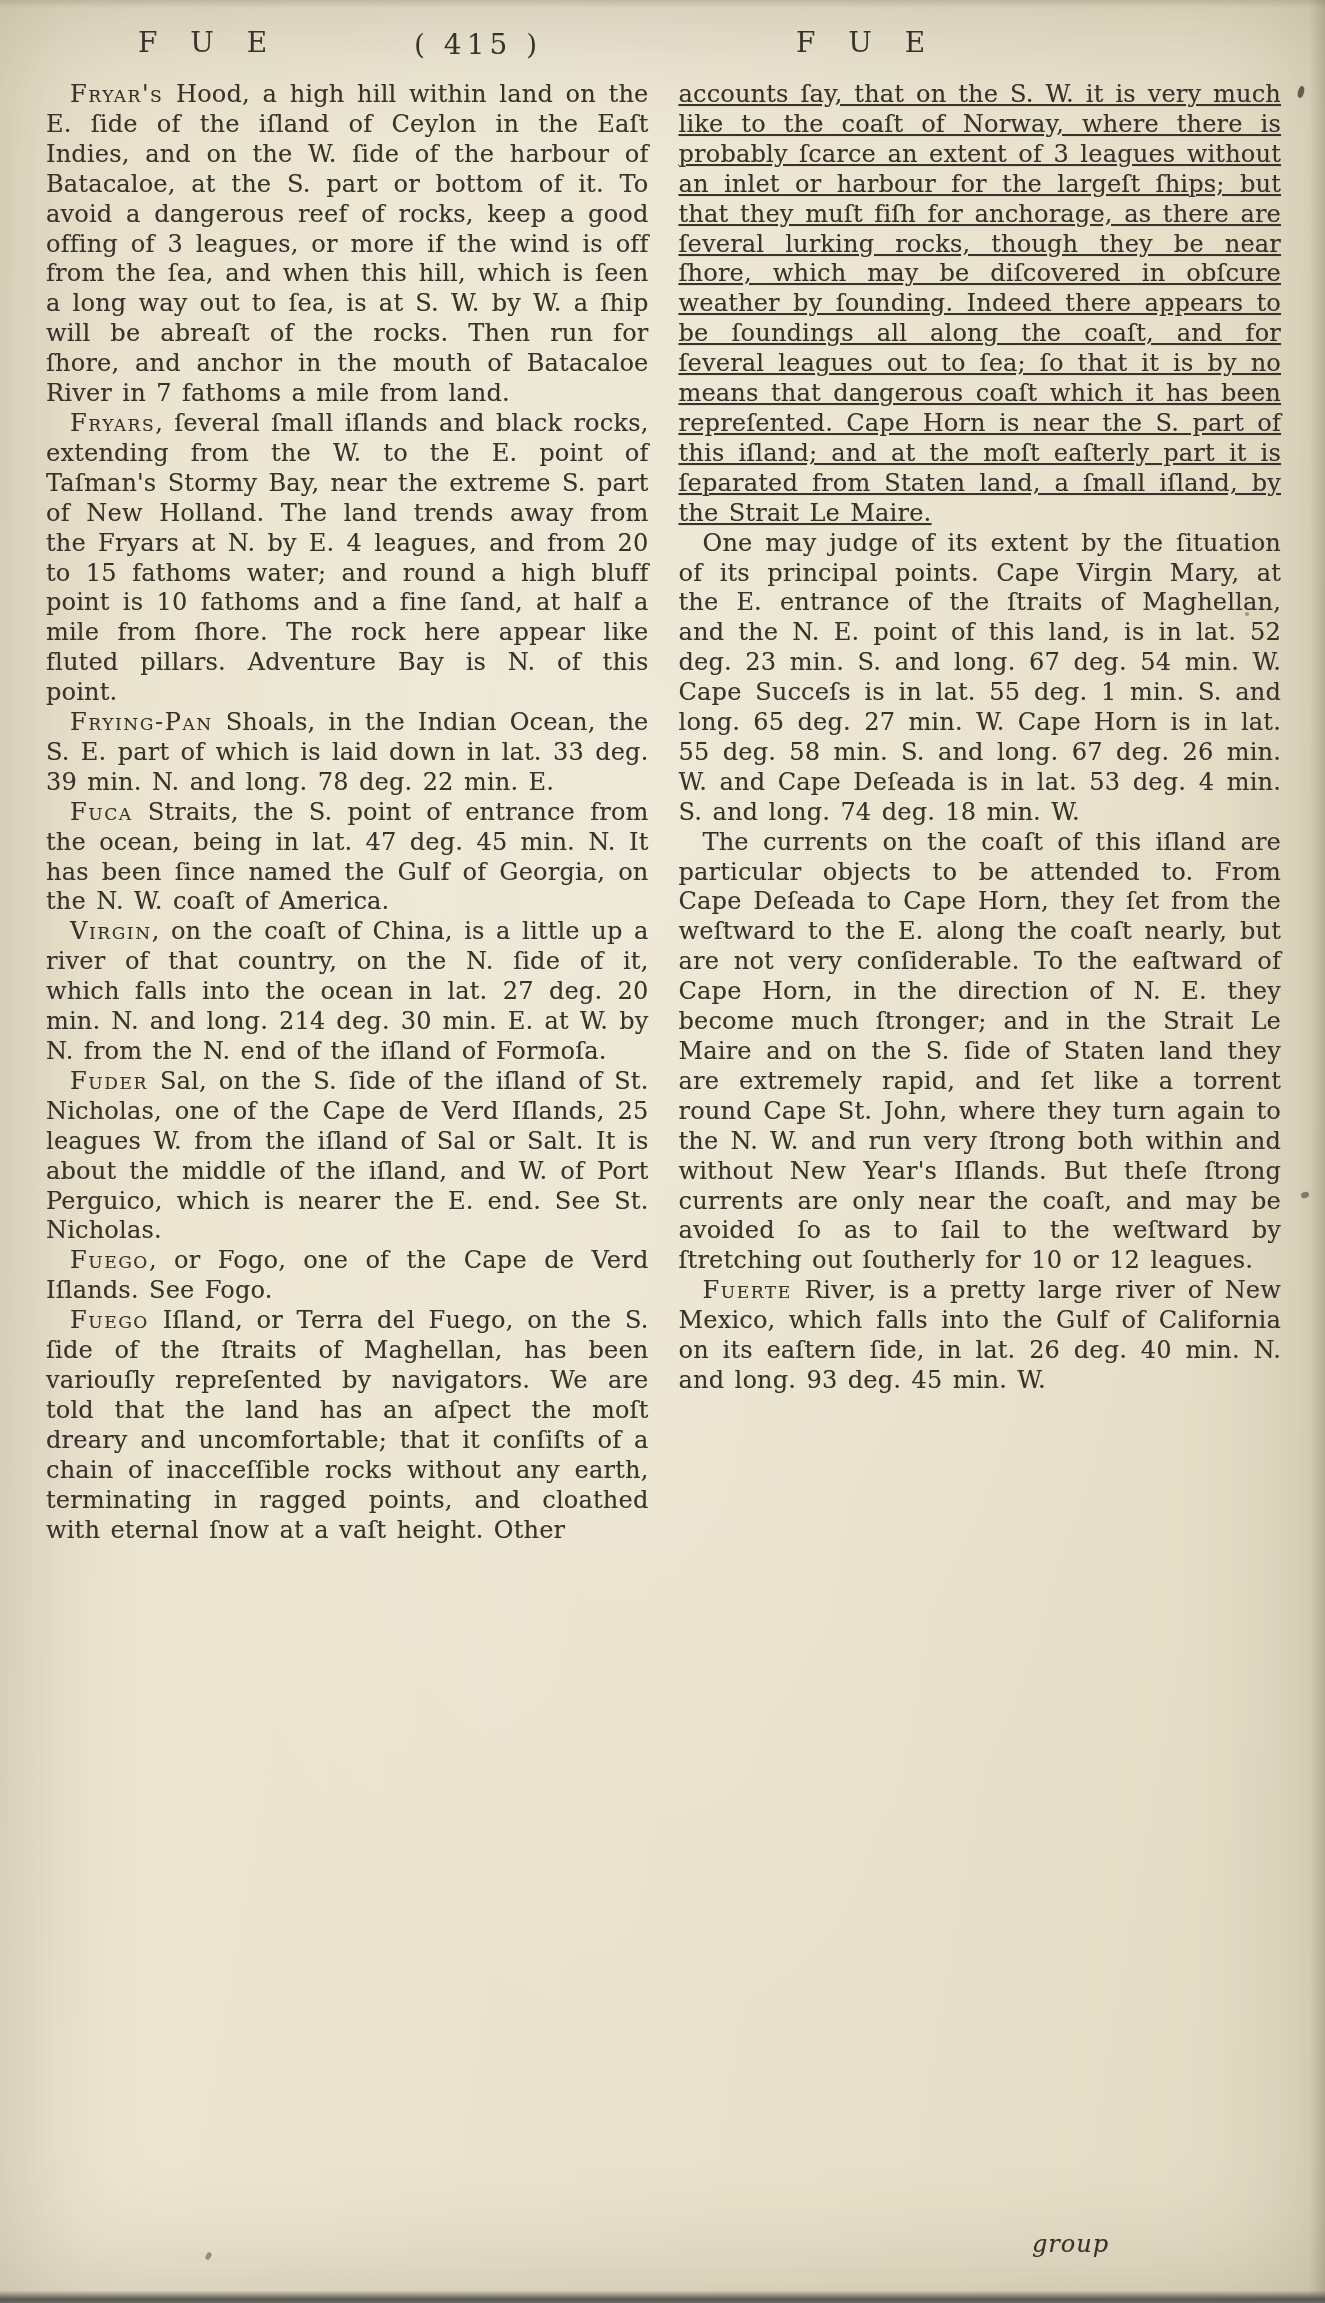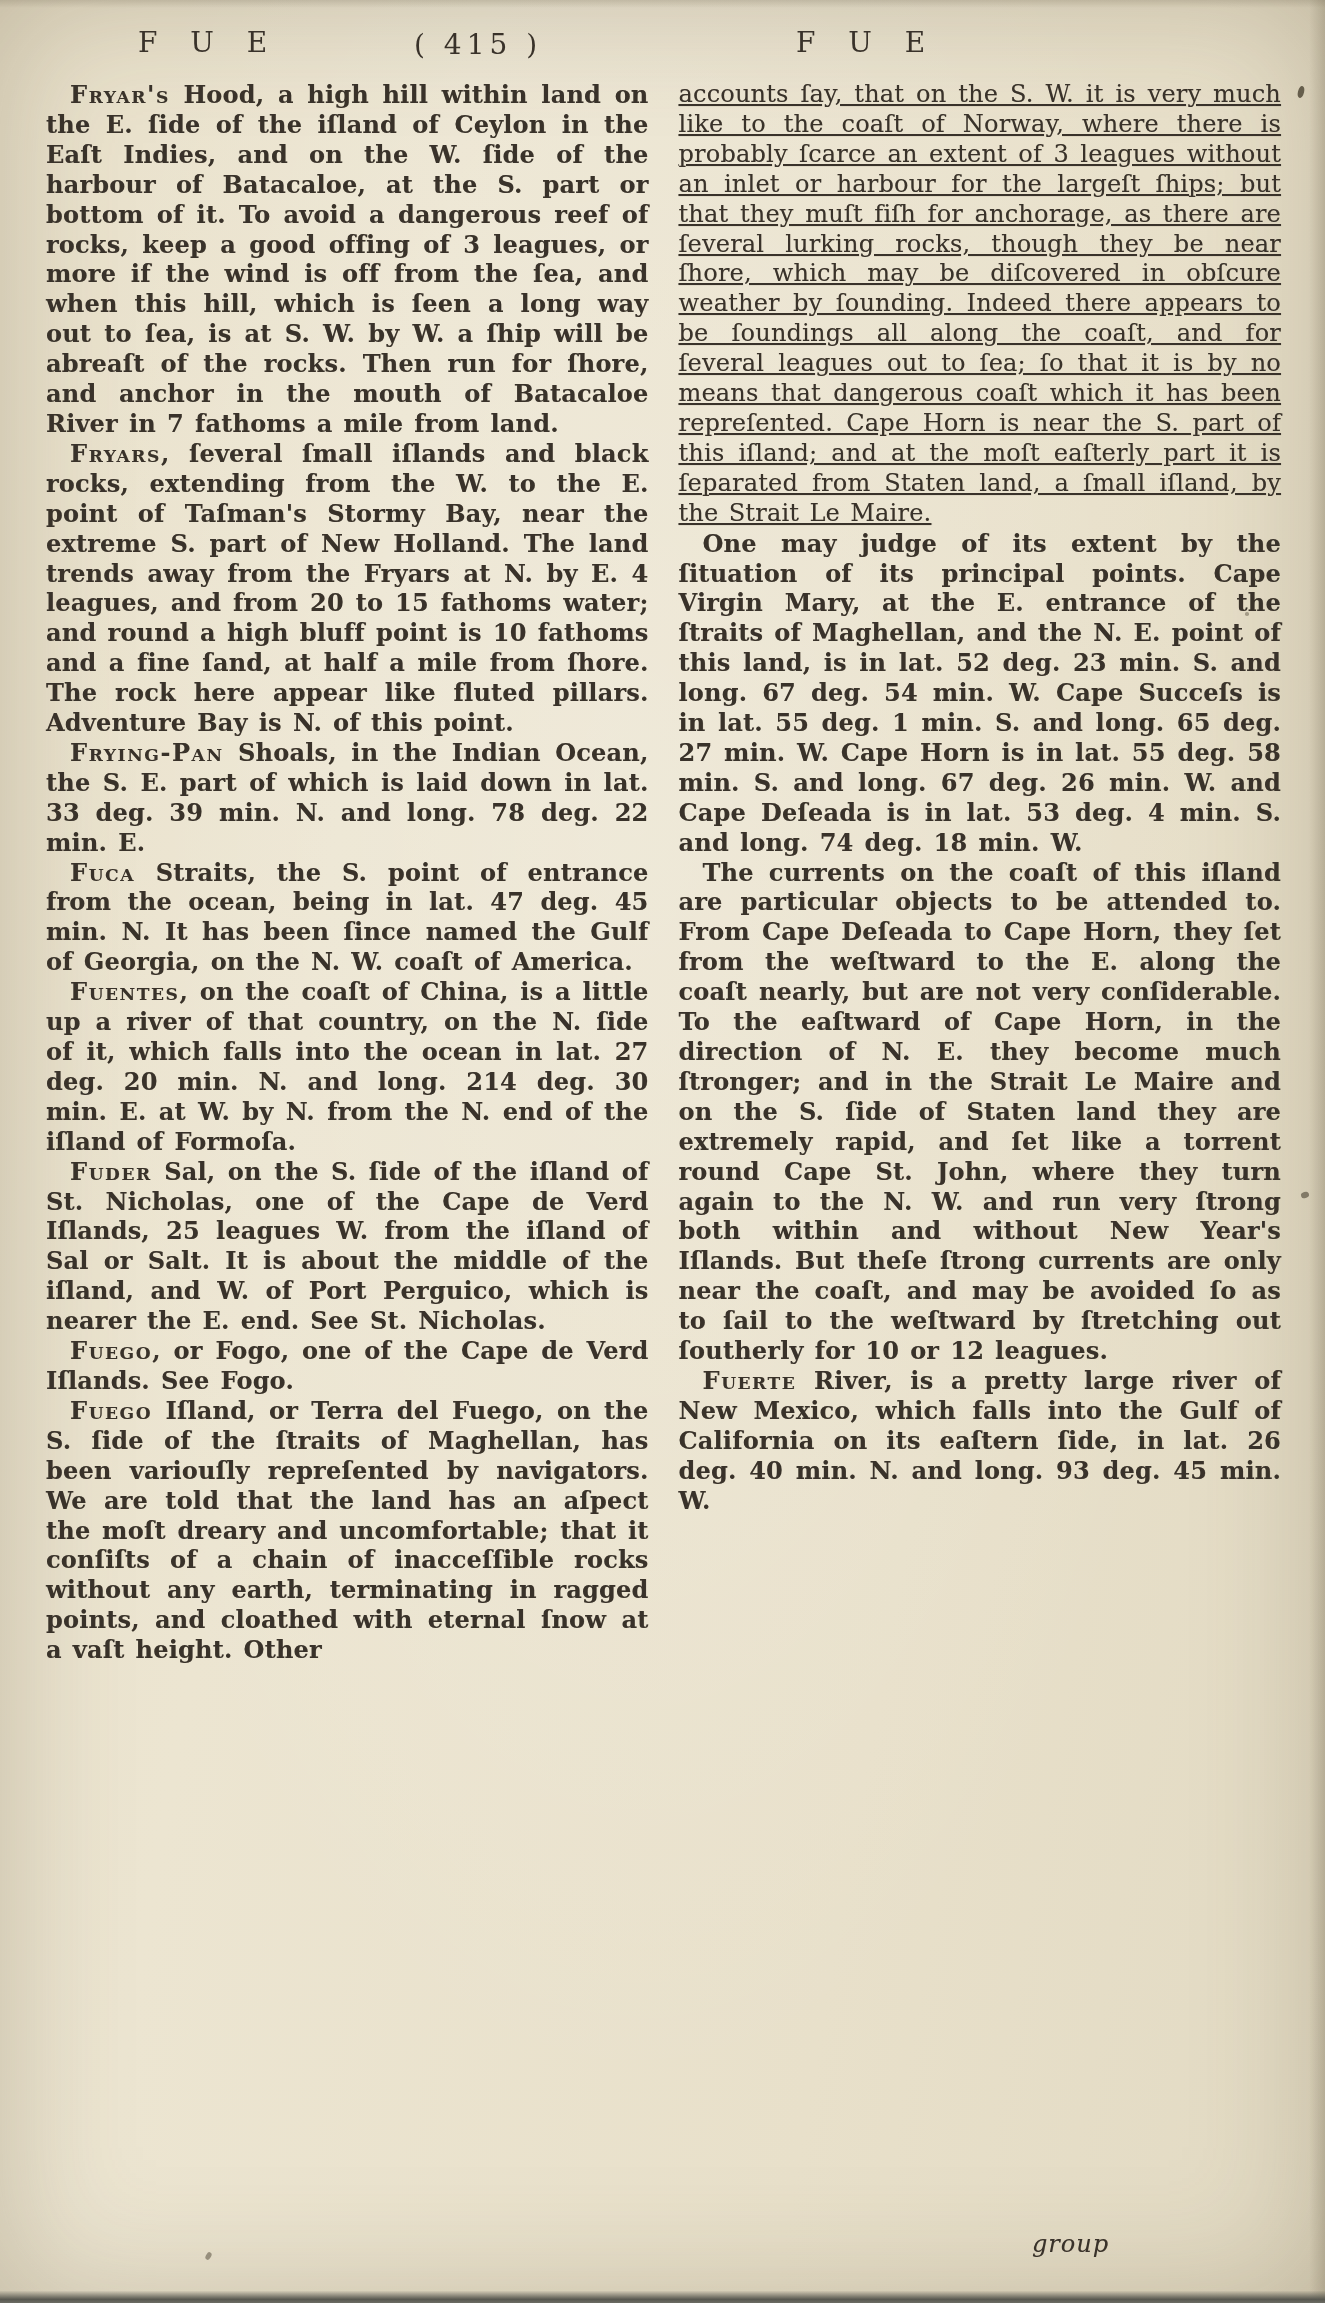--- a/index.html
+++ b/index.html
@@ -28,21 +28,21 @@
   .col {
     width:50%;
     font-size:24px;
     line-height:29.9px;
     text-align:justify;
     word-spacing:2.5px;
     letter-spacing:0.2px;
     text-shadow:0.2px 0.2px 0.4px rgba(52,44,30,0.35);
     hyphens:auto;
   }
-  .entry { text-indent:24px;font-weight:bold; }
+  .entry { text-indent:24px; }
   .no-indent { text-indent:0;text-decoration:underline; }
   .lead { font-variant:small-caps; letter-spacing:1.6px; }
   .catchword {
     position:absolute; left:1032px; top:2230px;
     font-size:24px; letter-spacing:1px;
     text-shadow:0.2px 0.2px 0.4px rgba(52,44,30,0.35);
     font-style:italic;
   }
   .bottom-edge {
     position:absolute; left:0; right:0; bottom:0; height:12px;
@@ -84,21 +84,21 @@
       <p class="entry">
         <span class="lead">Fryars</span><span>, ſeveral ſmall iſlands and black rocks, extending from the W. to the E. point of Taſman's Stormy Bay, near the extreme S. part of New Holland. The land trends away from the Fryars at N. by E. 4 leagues, and from 20 to 15 fathoms water; and round a high bluff point is 10 fathoms and a fine ſand, at half a mile from ſhore. The rock here appear like fluted pillars. Adventure Bay is N. of this point.</span>
       </p>
       <p class="entry">
         <span class="lead">Frying-Pan</span><span> Shoals, in the Indian Ocean, the S. E. part of which is laid down in lat. 33 deg. 39 min. N. and long. 78 deg. 22 min. E.</span>
       </p>
       <p class="entry">
         <span class="lead">Fuca</span><span> Straits, the S. point of entrance from the ocean, being in lat. 47 deg. 45 min. N. It has been ſince named the Gulf of Georgia, on the N. W. coaſt of America.</span>
       </p>
       <p class="entry">
-        <span class="lead">Fuentes</span><span>, on the coaſt of China, is a little up a river of that country, on the N. ſide of it, which falls into the ocean in lat. 27 deg. 20 min. N. and long. 214 deg. 30 min. E. at W. by N. from the N. end of the iſland of Formoſa.</span>
+        <span class="lead">Virgin</span><span>, on the coaſt of China, is a little up a river of that country, on the N. ſide of it, which falls into the ocean in lat. 27 deg. 20 min. N. and long. 214 deg. 30 min. E. at W. by N. from the N. end of the iſland of Formoſa.</span>
       </p>
       <p class="entry">
         <span class="lead">Fuder</span><span> Sal, on the S. ſide of the iſland of St. Nicholas, one of the Cape de Verd Iſlands, 25 leagues W. from the iſland of Sal or Salt. It is about the middle of the iſland, and W. of Port Perguico, which is nearer the E. end. See St. Nicholas.</span>
       </p>
       <p class="entry">
         <span class="lead">Fuego</span><span>, or Fogo, one of the Cape de Verd Iſlands. See Fogo.</span>
       </p>
       <p class="entry">
         <span class="lead">Fuego</span><span> Iſland, or Terra del Fuego, on the S. ſide of the ſtraits of Maghellan, has been variouſly repreſented by navigators. We are told that the land has an aſpect the moſt dreary and uncomfortable; that it conſiſts of a chain of inacceſſible rocks without any earth, terminating in ragged points, and cloathed with eternal ſnow at a vaſt height. Other</span>
       </p>

